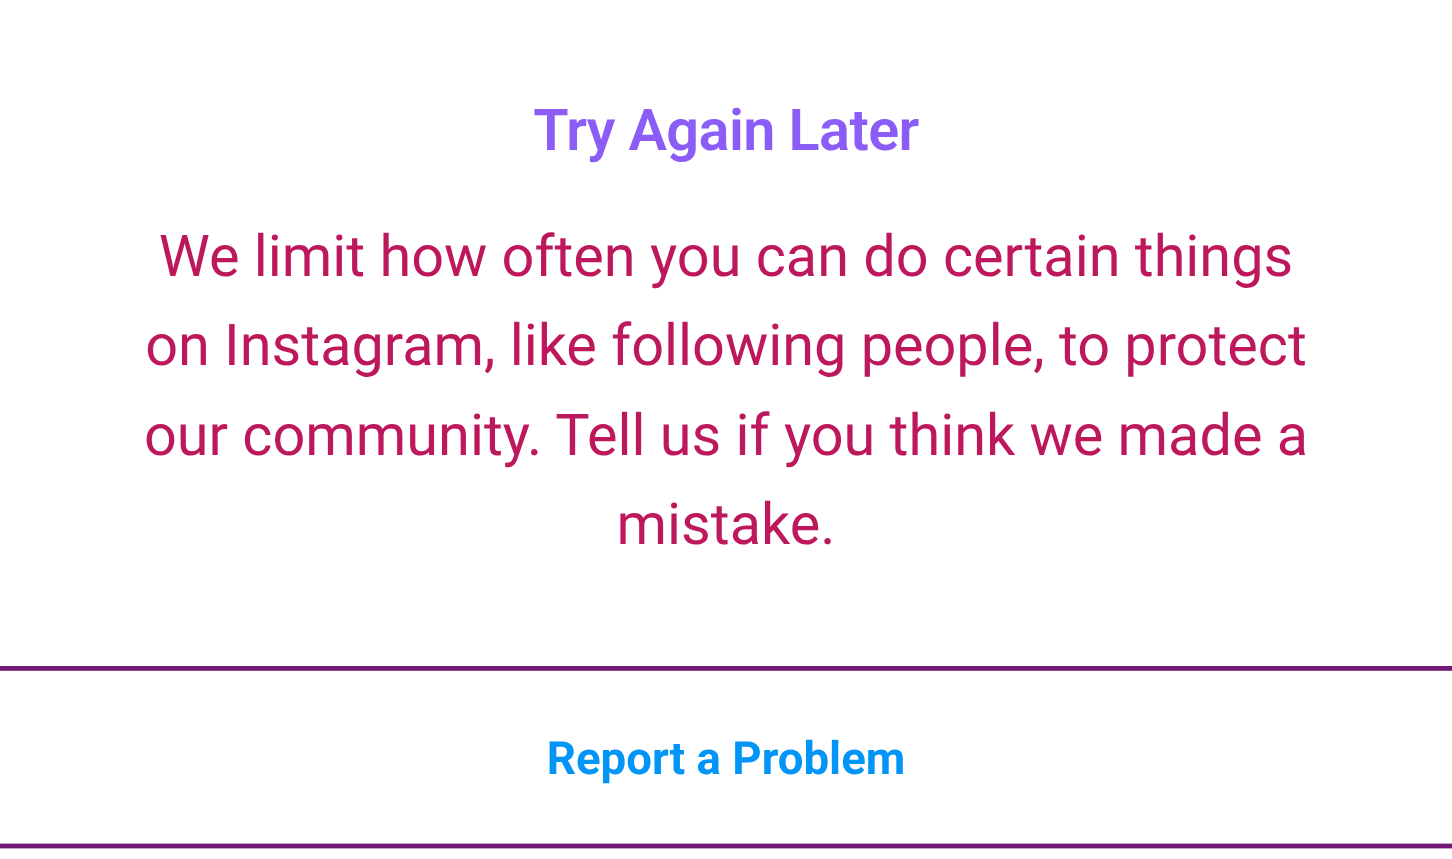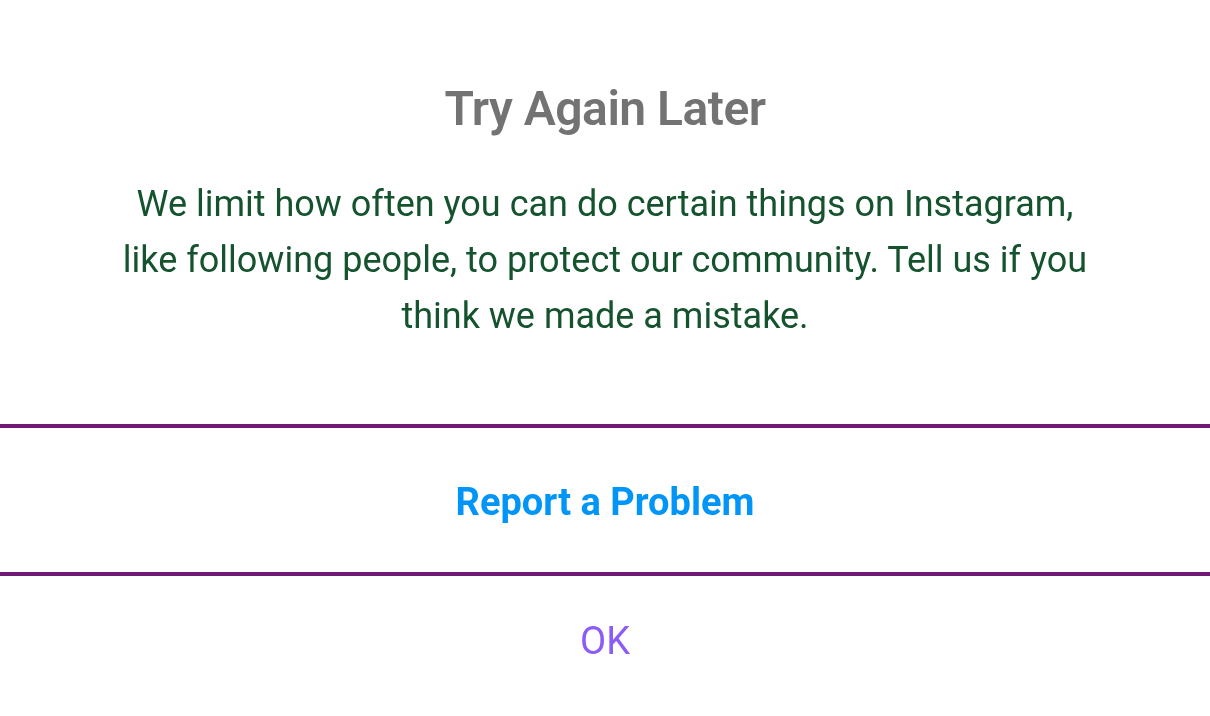--- a/index.html
+++ b/index.html
@@ -16,28 +16,28 @@
       flex-direction: column;
     }
     .dialog-content {
       flex: 0 0 auto;
       padding: 80px 110px 80px 110px;
       text-align: center;
     }
     .dialog-title {
       font-size: 48px;
       font-weight: 600;
-      color: #737373;
+      color: #8b5cf6;
       margin-bottom: 40px;
       letter-spacing: -0.5px;
     }
     .dialog-message {
-      font-size: 36px;
+      font-size: 48px;
       font-weight: 400;
-      color: #14532d;
+      color: #be185d;
       line-height: 1.55;
     }
     .dialog-button {
       border-top: 4px solid #701a75;
       width: 100%;
       text-align: center;
       cursor: pointer;
       background: #ffffff;
       user-select: none;
     }

